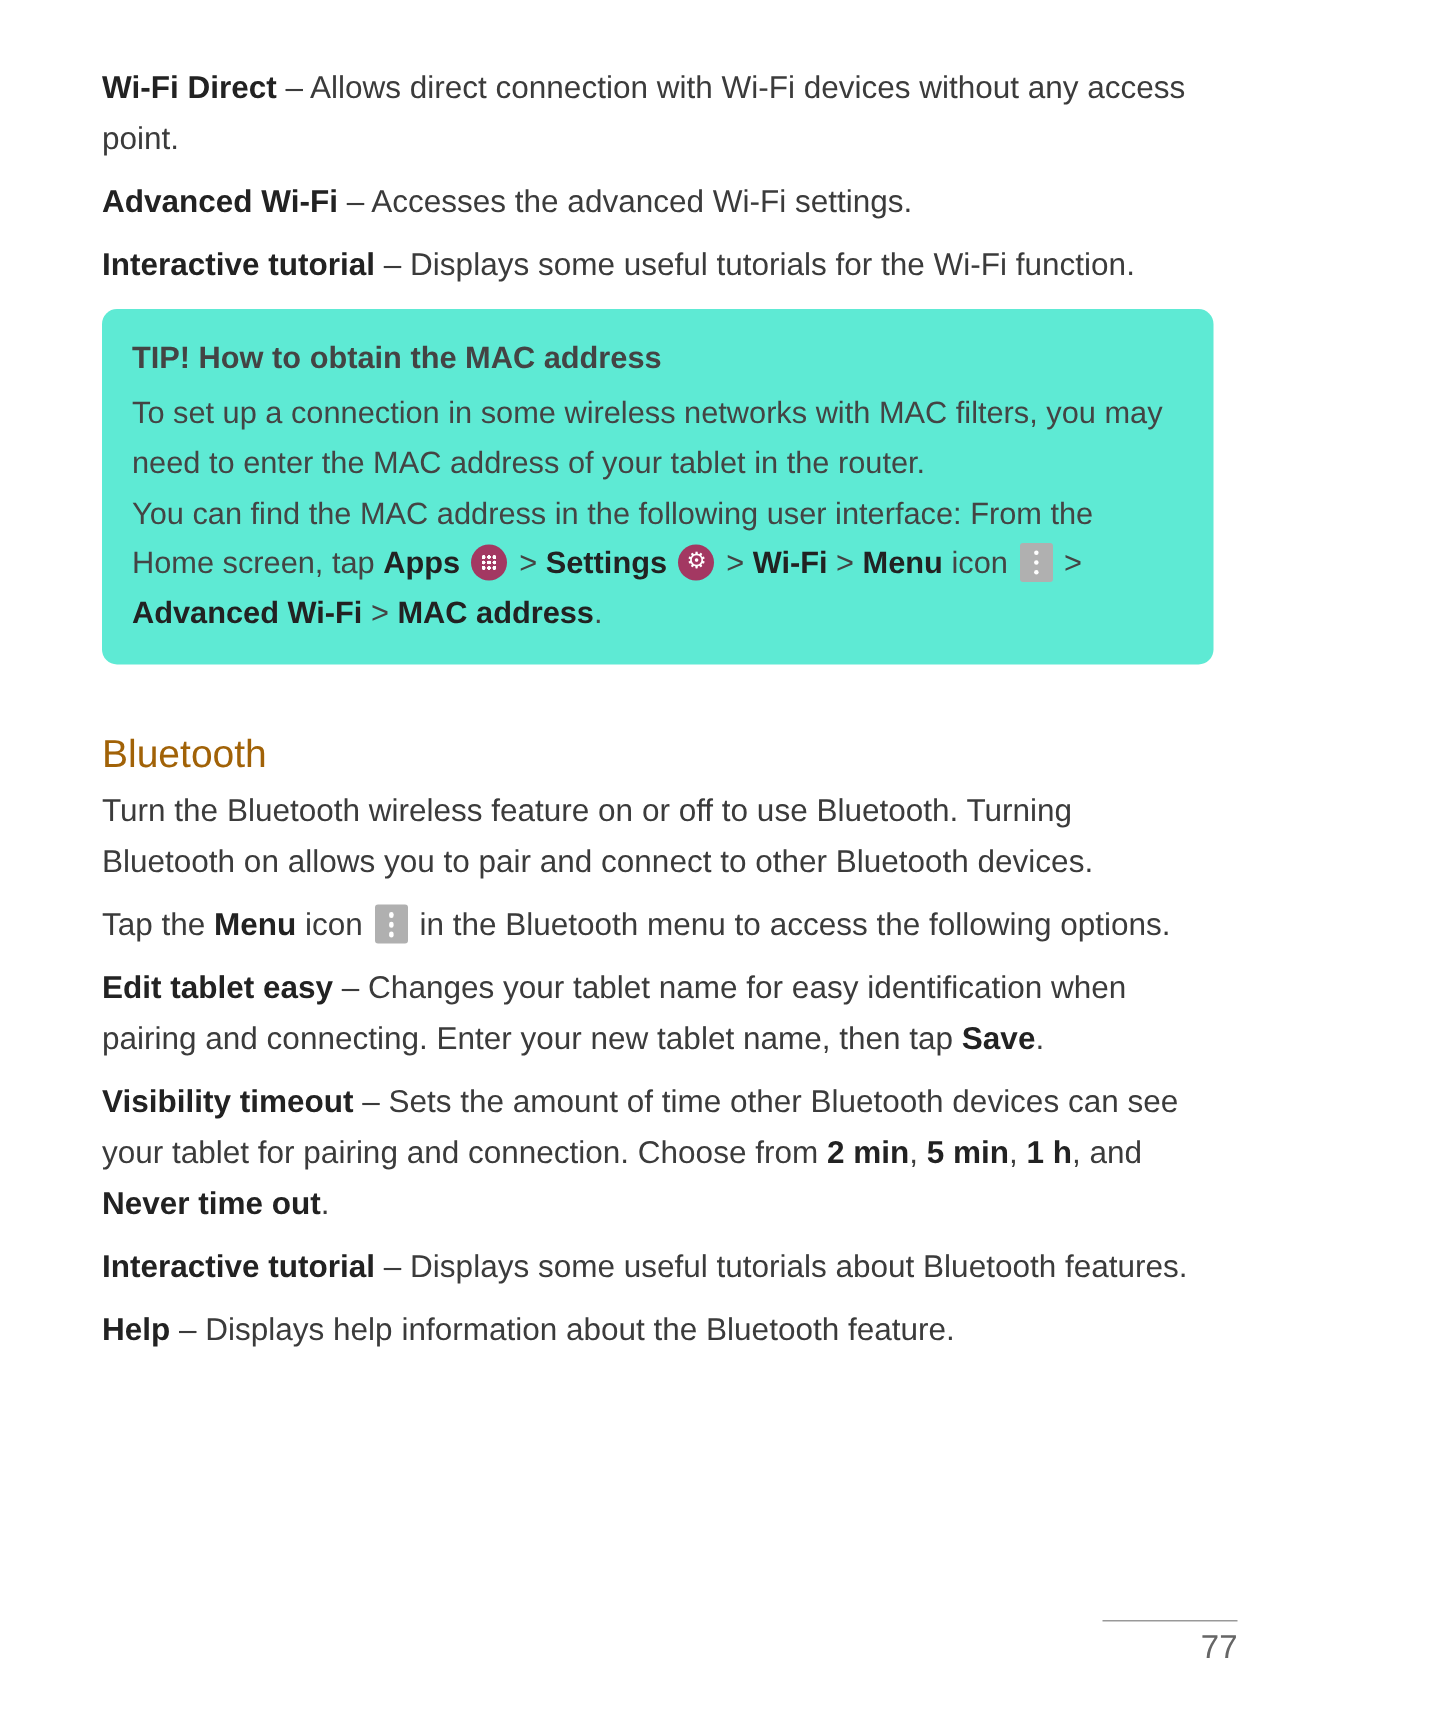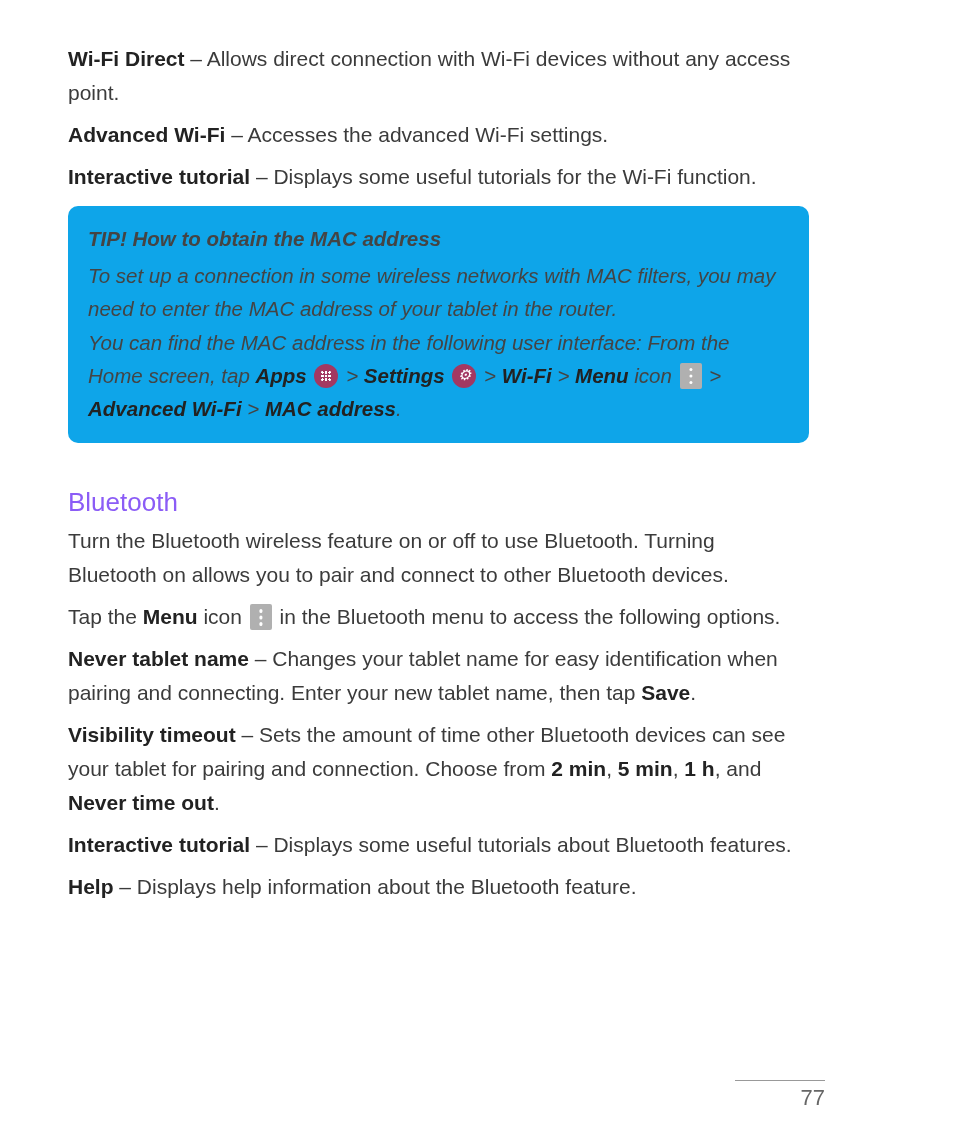--- a/index.html
+++ b/index.html
@@ -24,40 +24,39 @@
     font-weight: 300;
   }
   .item {
     margin-bottom: 8px;
   }
   .b {
     font-weight: 600;
     color: #222;
   }
   .tipbox {
-    background: #0ea5e9;
+    background: #5eead4;
     border-radius: 10px;
     padding: 16px 20px 18px 20px;
     margin-top: 12px;
     margin-bottom: 44px;
-    font-style: italic;
   }
   .tipbox p {
     font-size: 20.5px;
     line-height: 1.62;
     color: #444;
   }
   .tip-title {
     font-weight: 600;
     color: #222;
     margin-bottom: 4px;
   }
   h2 {
     font-family: Helvetica, Arial, sans-serif;
-    color: #8b5cf6;
+    color: #a16207;
     font-size: 26px;
     font-weight: 400;
     margin: 0 0 6px 0;
   }
   .section {
     margin-bottom: 26px;
   }
   .icon-circle {
     display: inline-block;
     width: 24px;
@@ -160,21 +159,21 @@
     </p>
   </div>
 
   <div class="section">
     <h2>Bluetooth</h2>
     <p class="item">Turn the Bluetooth wireless feature on or off to use Bluetooth. Turning Bluetooth on allows you to pair and connect to other Bluetooth devices.</p>
     <p class="item">
       <span>Tap the </span><span class="b">Menu</span><span> icon </span><span class="menu-box"></span><span> in the Bluetooth menu to access the following options.</span>
     </p>
     <p class="item">
-      <span class="b">Never tablet name</span><span> – Changes your tablet name for easy identification when pairing and connecting. Enter your new tablet name, then tap </span><span class="b">Save</span><span>.</span>
+      <span class="b">Edit tablet easy</span><span> – Changes your tablet name for easy identification when pairing and connecting. Enter your new tablet name, then tap </span><span class="b">Save</span><span>.</span>
     </p>
     <p class="item">
       <span class="b">Visibility timeout</span><span> – Sets the amount of time other Bluetooth devices can see your tablet for pairing and connection. Choose from </span><span class="b">2 min</span><span>, </span><span class="b">5 min</span><span>, </span><span class="b">1 h</span><span>, and </span><span class="b">Never time out</span><span>.</span>
     </p>
     <p class="item">
       <span class="b">Interactive tutorial</span><span> – Displays some useful tutorials about Bluetooth features.</span>
     </p>
     <p class="item">
       <span class="b">Help</span><span> – Displays help information about the Bluetooth feature.</span>
     </p>

